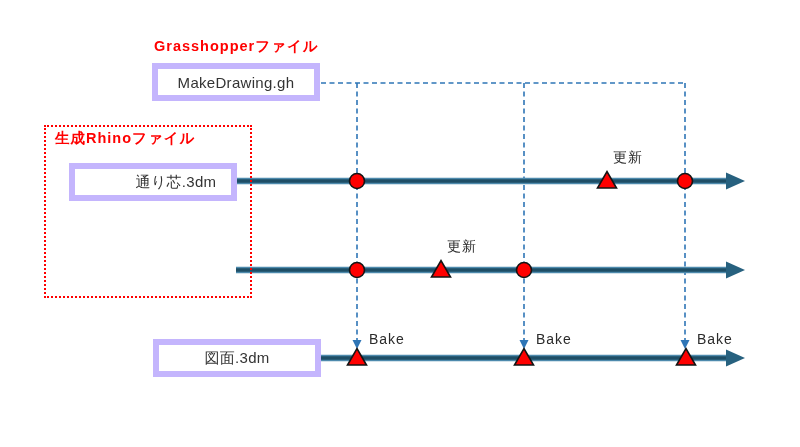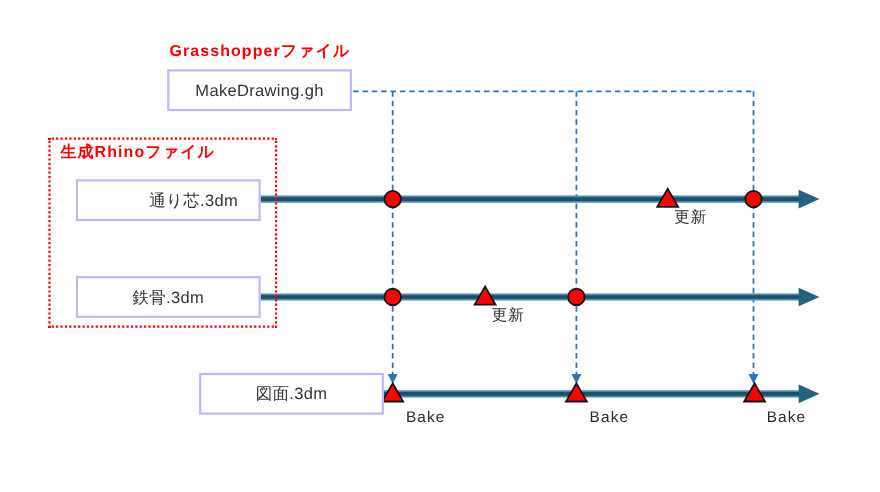--- a/index.html
+++ b/index.html
@@ -8,50 +8,49 @@
     width:800px;height:447px;
     background:#ffffff;
     font-family:"Liberation Sans","DejaVu Sans",sans-serif;
     overflow:hidden;
   }
   #diagram-svg{position:absolute;left:0;top:0;z-index:1;}
   .box{
     position:absolute;z-index:3;
     box-sizing:border-box;
     background:#ffffff;
-    border:2px solid #c4b5fd;
+    border:6px solid #c4b5fd;
     display:flex;align-items:center;justify-content:center;
     font-size:15px;color:#333333;
     letter-spacing:0.3px;
   }
   .red-label{
     position:absolute;z-index:3;
     color:#ff0000;
     font-size:14.5px;font-weight:600;
     letter-spacing:1px;
     white-space:nowrap;
   }
   .note{
     position:absolute;z-index:4;
     color:#2b2b2b;
     font-size:14px;
     letter-spacing:1px;
     white-space:nowrap;
-    margin-top:40px;
   }
   .dotted-group{
     position:absolute;z-index:2;
     left:44px;top:125px;width:208px;height:173px;
     border:2px dotted #ff0000;
     box-sizing:border-box;
   }
   #gh-box{left:152px;top:63px;width:168px;height:38px;}
   #ref-box-1{left:69px;top:163px;width:168px;height:38px;padding-left:46px;}
   #ref-box-2{left:69px;top:251px;width:168px;height:38px;}
-  #gen-box{left:153px;top:339px;width:168px;height:38px;margin-left:28px;}
+  #gen-box{left:153px;top:339px;width:168px;height:38px;}
   #gh-label{left:154px;top:37px;text-align:right;}
   #ref-label{left:55px;top:129px;}
   #gen-label{left:160px;top:313px;}
   #update-note-1{left:613px;top:149px;}
   #update-note-2{left:447px;top:238px;}
   #bake-note-1{left:369px;top:331px;}
   #bake-note-2{left:536px;top:331px;}
   #bake-note-3{left:697px;top:331px;}
 </style>
 </head>
@@ -111,23 +110,20 @@
 
   <div class="red-label" id="gh-label">Grasshopperファイル</div>
   <div class="red-label" id="ref-label">生成Rhinoファイル</div>
 
   <div class="box" id="gh-box">
     <span>MakeDrawing.gh</span>
   </div>
   <div class="box" id="ref-box-1">
     <span>通り芯.3dm</span>
   </div>
-  <div class="box" id="ref-box-2">
-    <span>鉄骨.3dm</span>
-  </div>
   <div class="box" id="gen-box">
     <span>図面.3dm</span>
   </div>
 
   <div class="note" id="update-note-1">更新</div>
   <div class="note" id="update-note-2">更新</div>
   <div class="note" id="bake-note-1">Bake</div>
   <div class="note" id="bake-note-2">Bake</div>
   <div class="note" id="bake-note-3">Bake</div>
 

